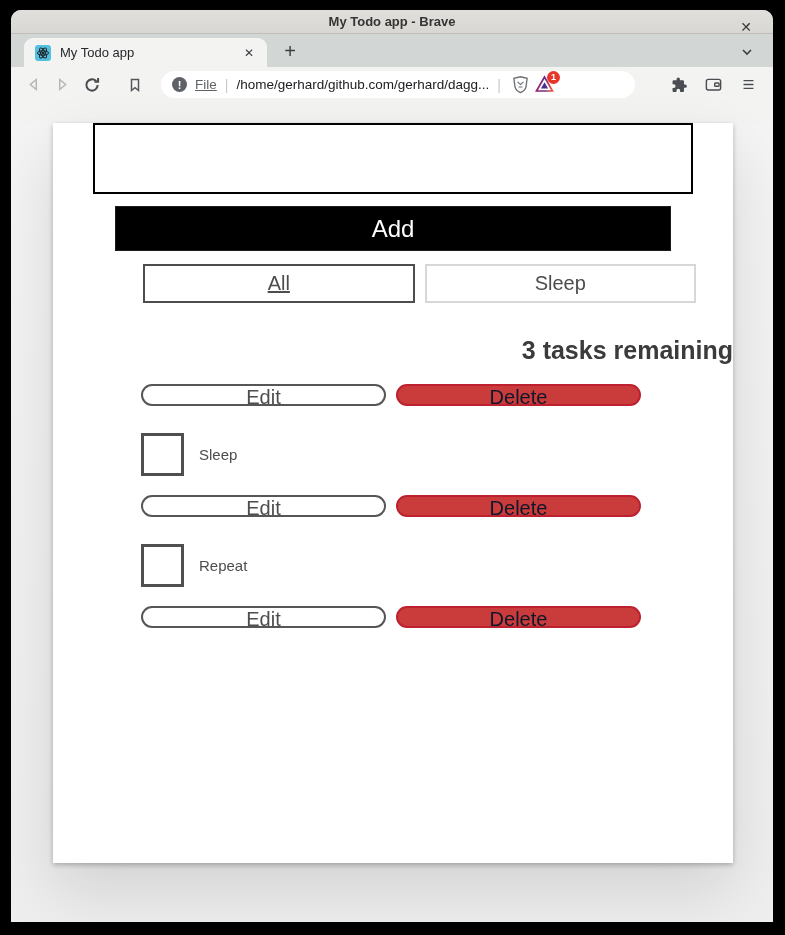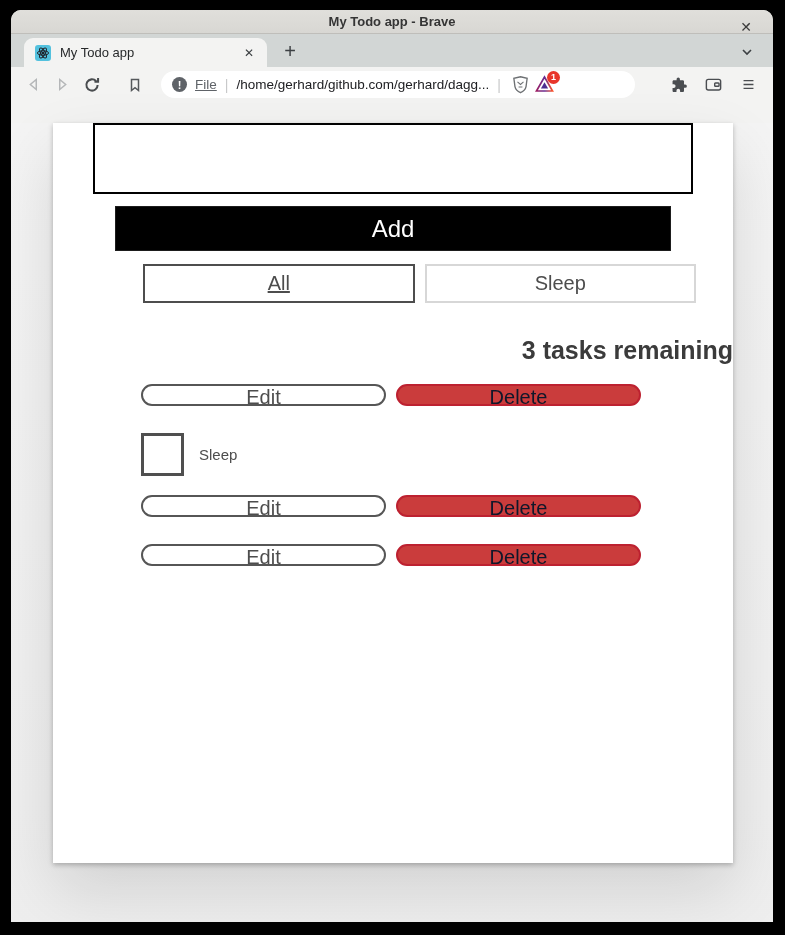--- a/index.html
+++ b/index.html
@@ -223,20 +223,24 @@
           <span class="checkbox"></span>
           <span class="task-label">Sleep</span>
         </div>
         <div class="task-btn-row">
           <button class="task-btn edit-btn">Edit</button>
           <button class="task-btn delete-btn">Delete</button>
         </div>
       </div>
 
       <div class="task">
+        <div class="task-check-row">
+          <span class="checkbox"></span>
+          <span class="task-label">Repeat</span>
+        </div>
         <div class="task-btn-row">
           <button class="task-btn edit-btn">Edit</button>
           <button class="task-btn delete-btn">Delete</button>
         </div>
       </div>
 
     </div>
   </div>
 </div>
 

